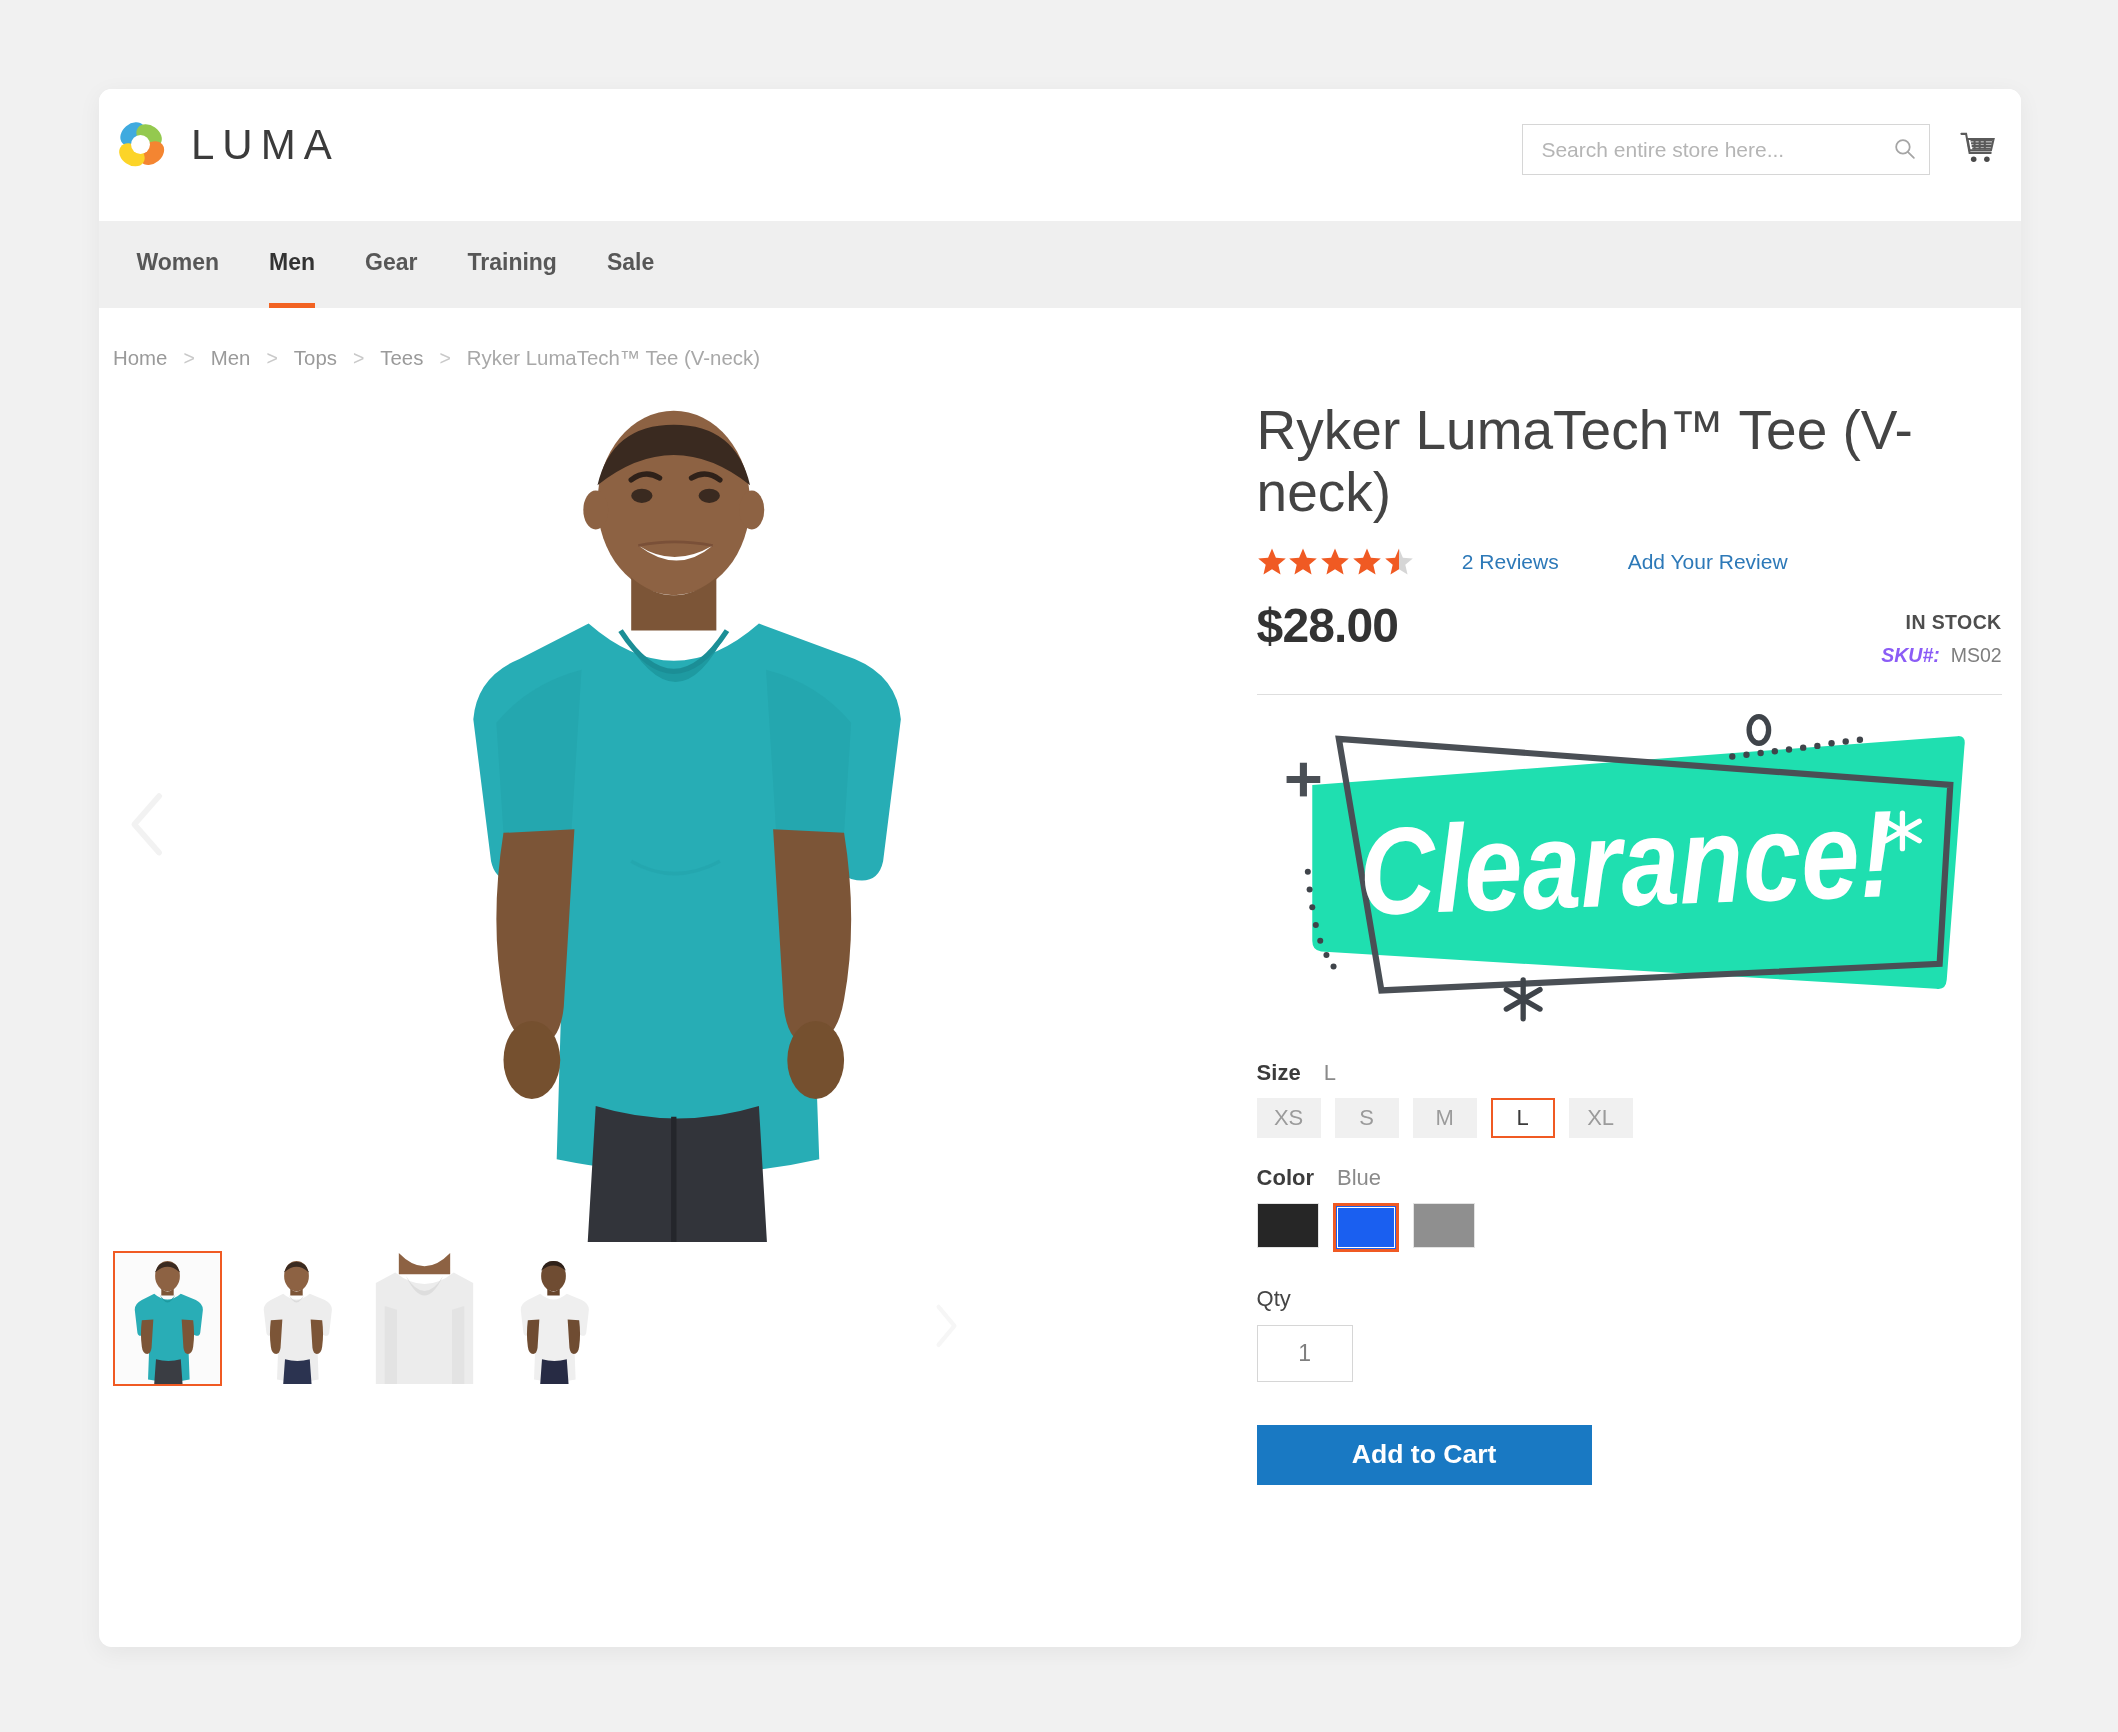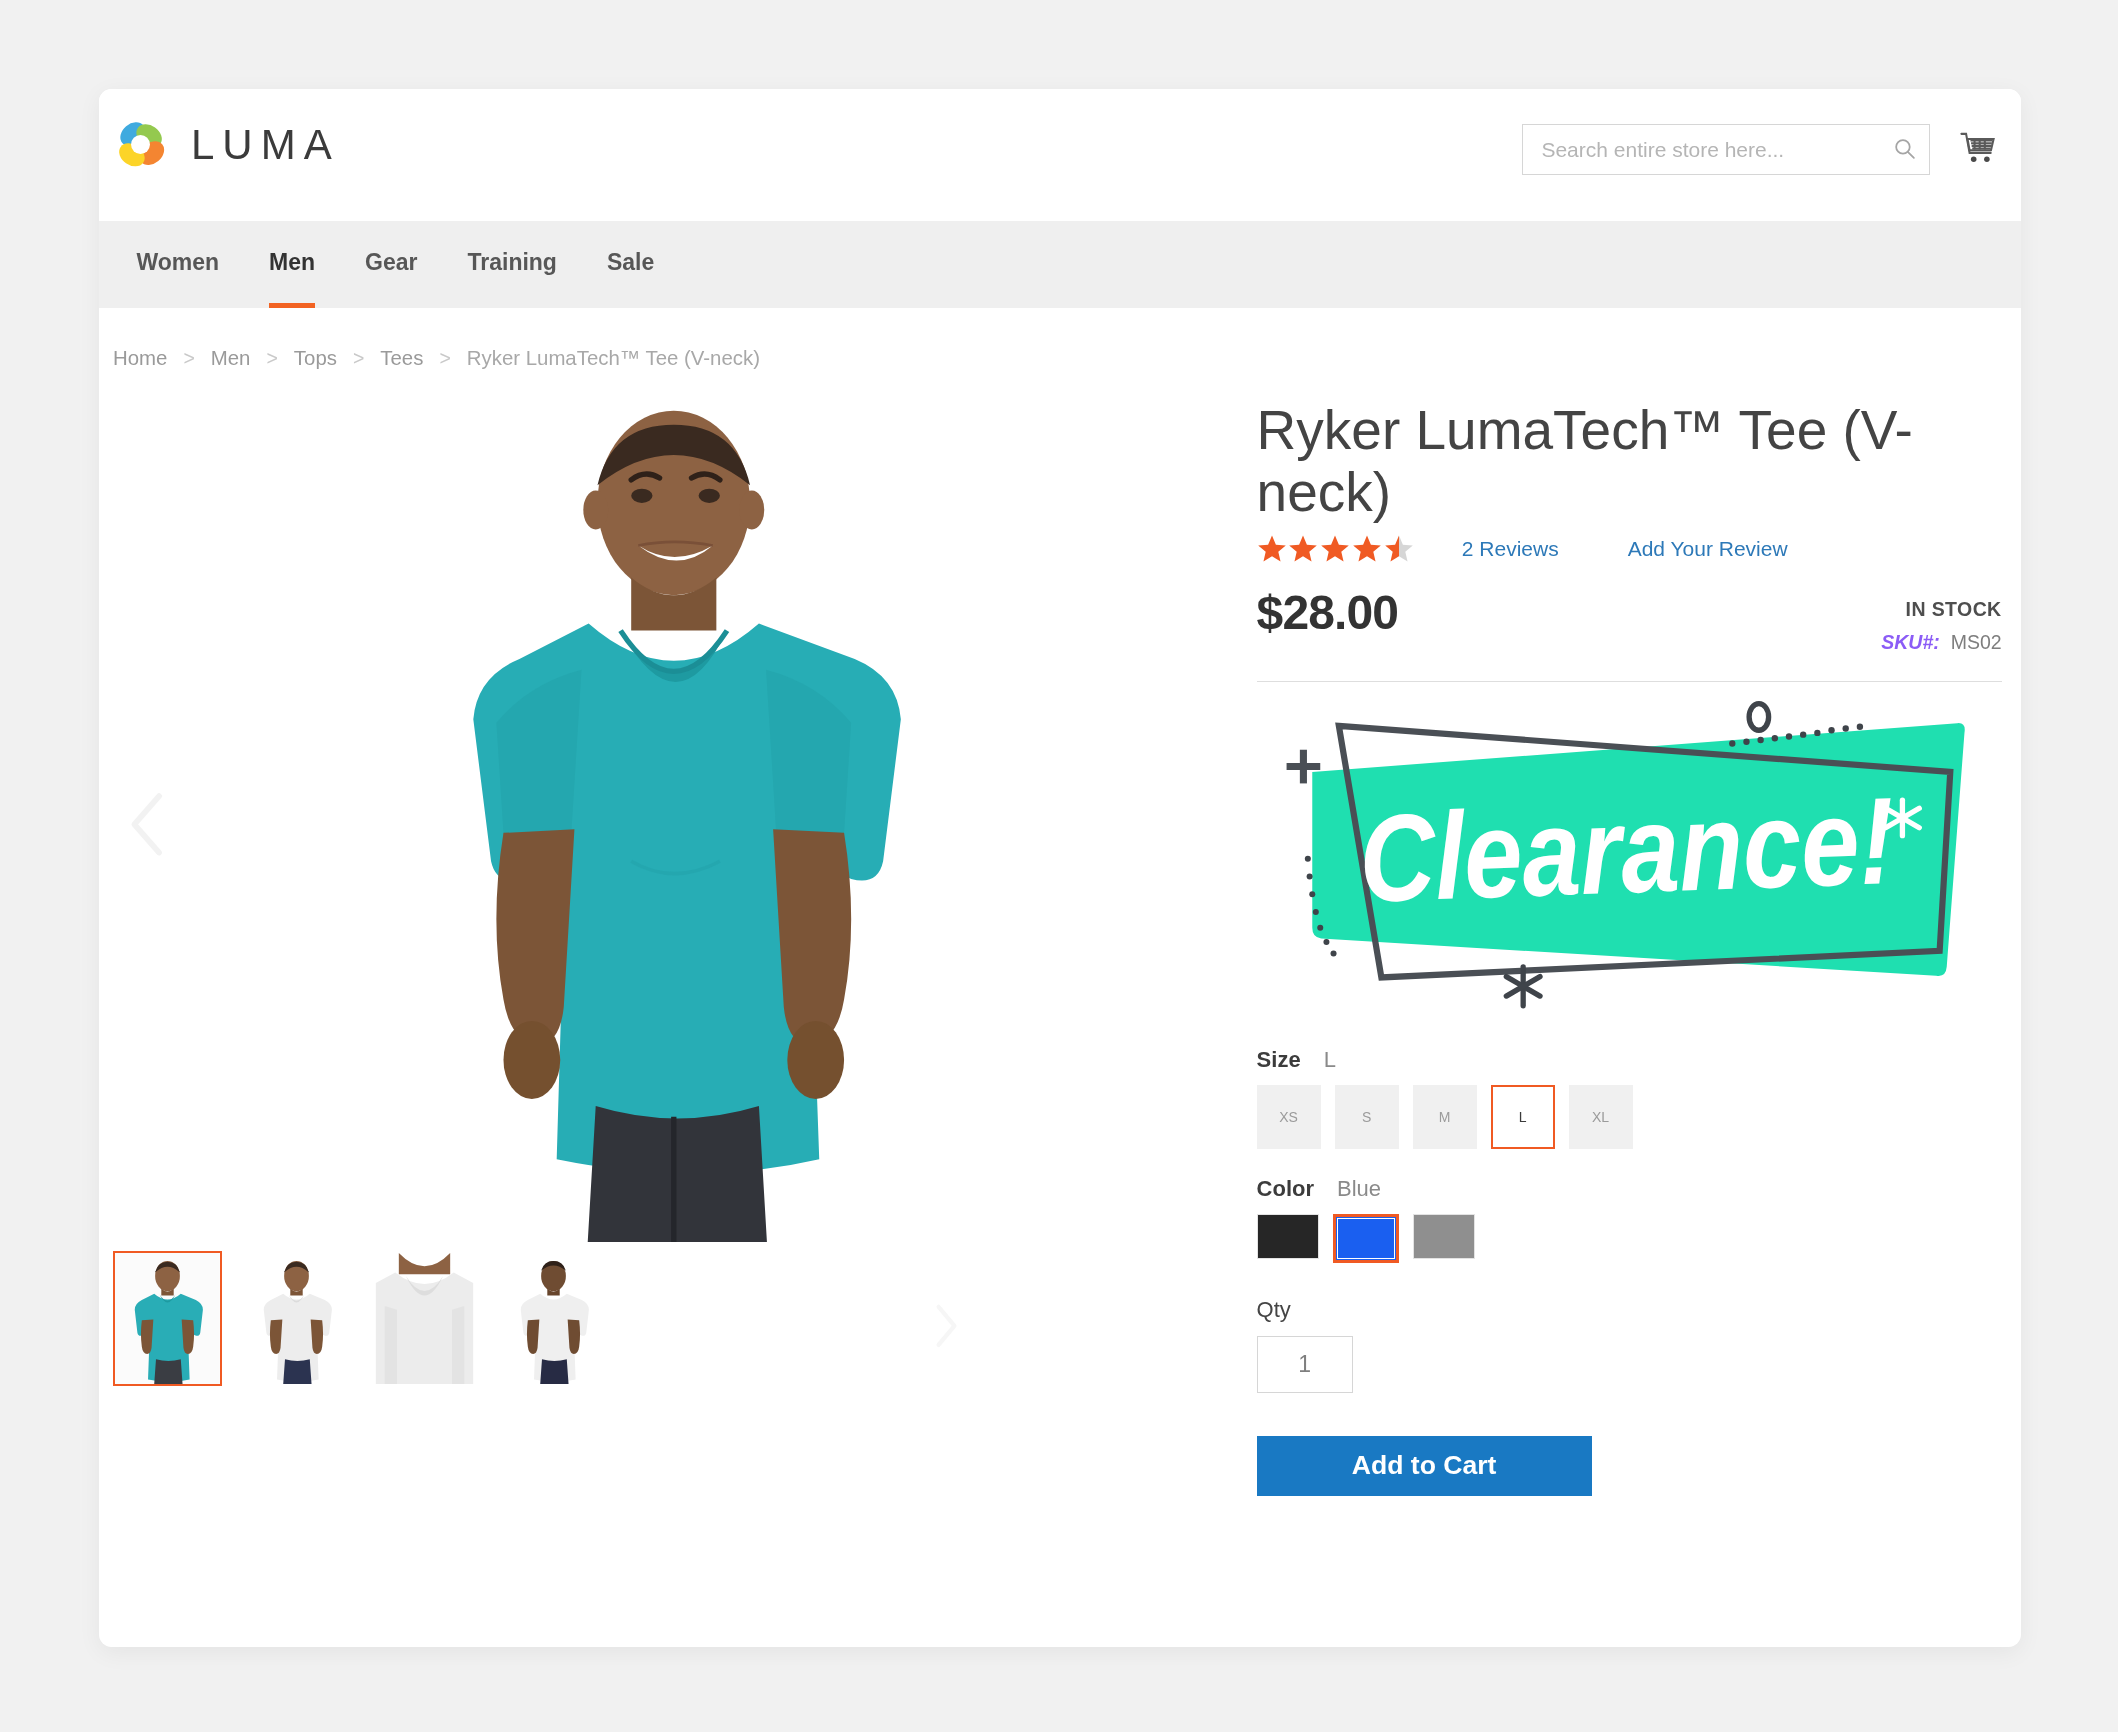--- a/index.html
+++ b/index.html
@@ -191,21 +191,21 @@
     font-size: 55px;
     line-height: 1.12;
     color: #444444;
     font-weight: 300;
     margin: 0;
     max-width: 736px;
   }
   .rating-row {
     display: flex;
     align-items: center;
-    margin-top: 11px;
+    margin-top: 24px;
     gap: 0;
   }
   .stars { display: flex; gap: 1.8px; }
   .reviews-link {
     color: #2d79b8;
     font-size: 21px;
     margin-left: 48px;
     cursor: pointer;
   }
   .add-review-link {
@@ -267,27 +267,27 @@
     font-size: 22px;
     color: #8a8a8a;
     margin-left: 23px;
   }
   .swatch-row {
     display: flex;
     gap: 14px;
     margin-top: 12.4px;
   }
   .size-swatch {
-    width: 64px; height: 64px;
+    width: 64px; height: 40px;
     background: #f0f0f0;
     border: 1.8px solid #f0f0f0;
     display: flex;
     align-items: center;
     justify-content: center;
-    font-size: 14px;
+    font-size: 22px;
     color: #9b9b9b;
     cursor: pointer;
     box-sizing: border-box;
   }
   .size-swatch.selected {
     background: #ffffff;
     border: 2.7px solid #f05a23;
     color: #3b3b3b;
   }
   .color-swatch {

